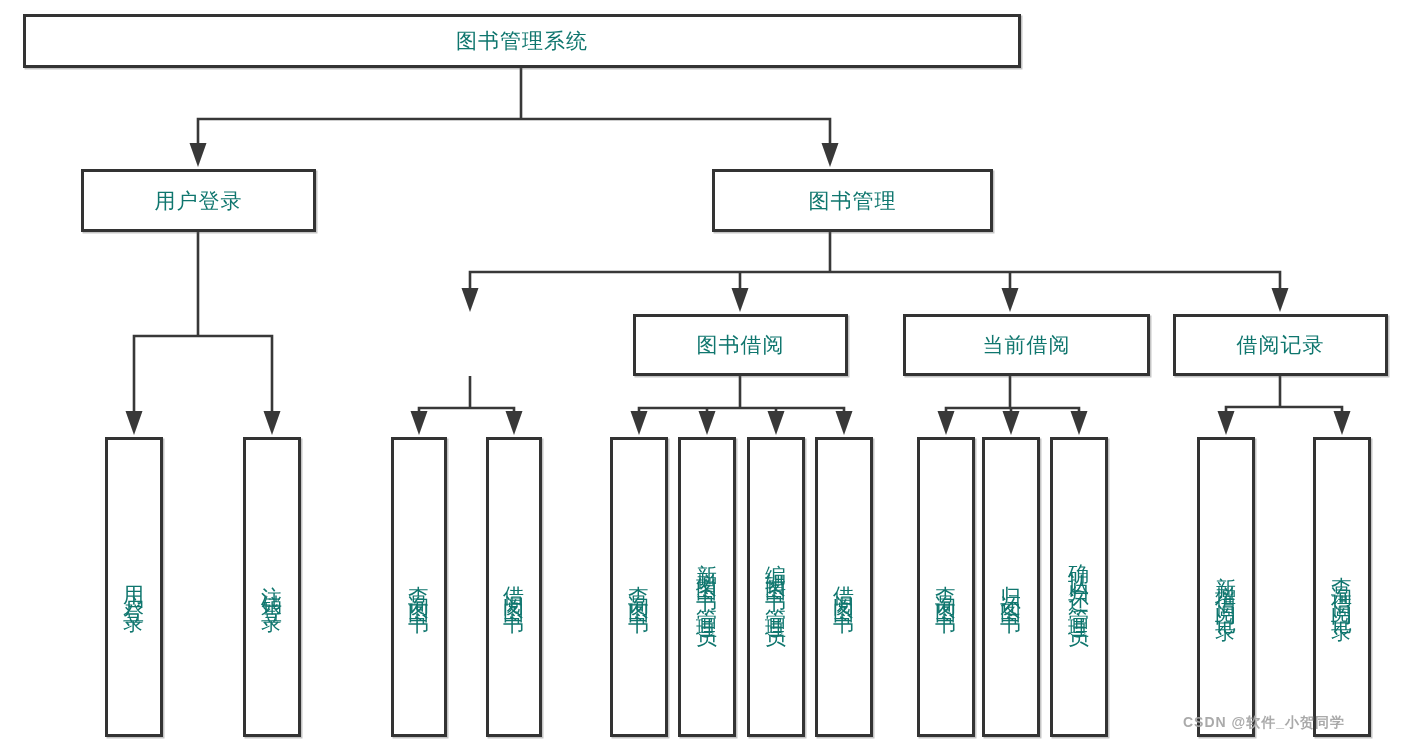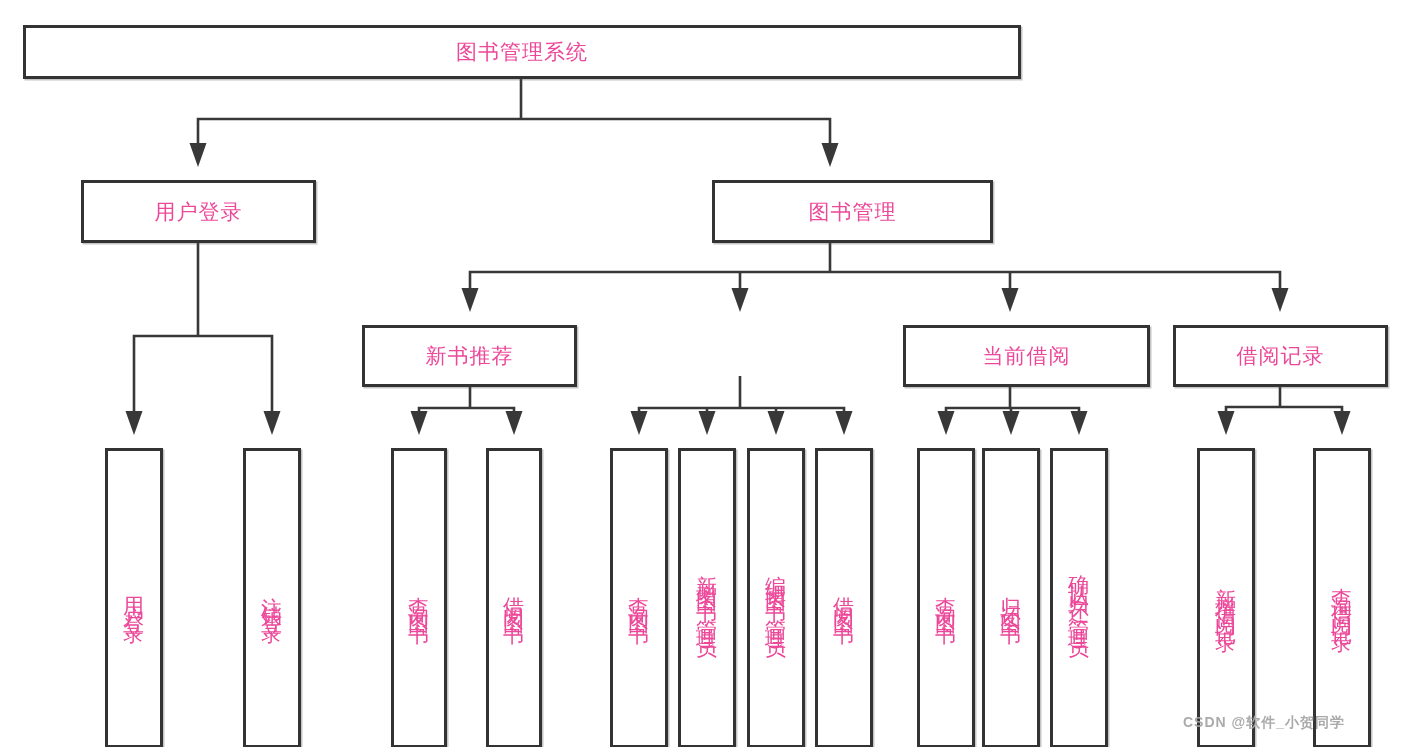--- a/index.html
+++ b/index.html
@@ -22,25 +22,24 @@
   }
 
   .node {
     position: absolute;
     background: #ffffff;
     border: 3px solid #333333;
     box-shadow: 1.5px 1.5px 0 rgba(90,90,90,0.35);
     display: flex;
     align-items: center;
     justify-content: center;
-    color: #ec4899;
+    color: #0f766e;
     font-size: 21px;
     letter-spacing: 1px;
     white-space: nowrap;
-    margin-top: 11px;
   }
 
   .node.leaf {
     writing-mode: vertical-rl;
     text-orientation: mixed;
     letter-spacing: 9px;
     line-height: 1;
     font-size: 21px;
   }
 
@@ -149,22 +148,22 @@
     <span>图书管理系统</span>
   </div>
 
   <div class="node n-user-login">
     <span>用户登录</span>
   </div>
   <div class="node n-book-mgmt">
     <span>图书管理</span>
   </div>
 
-  <div class="node n-new-rec">
-    <span>新书推荐</span>
+  <div class="node n-borrow">
+    <span>图书借阅</span>
   </div>
   <div class="node n-current">
     <span>当前借阅</span>
   </div>
   <div class="node n-records">
     <span>借阅记录</span>
   </div>
 
   <div class="node leaf lf-a1">
     <span>用户登录</span>

